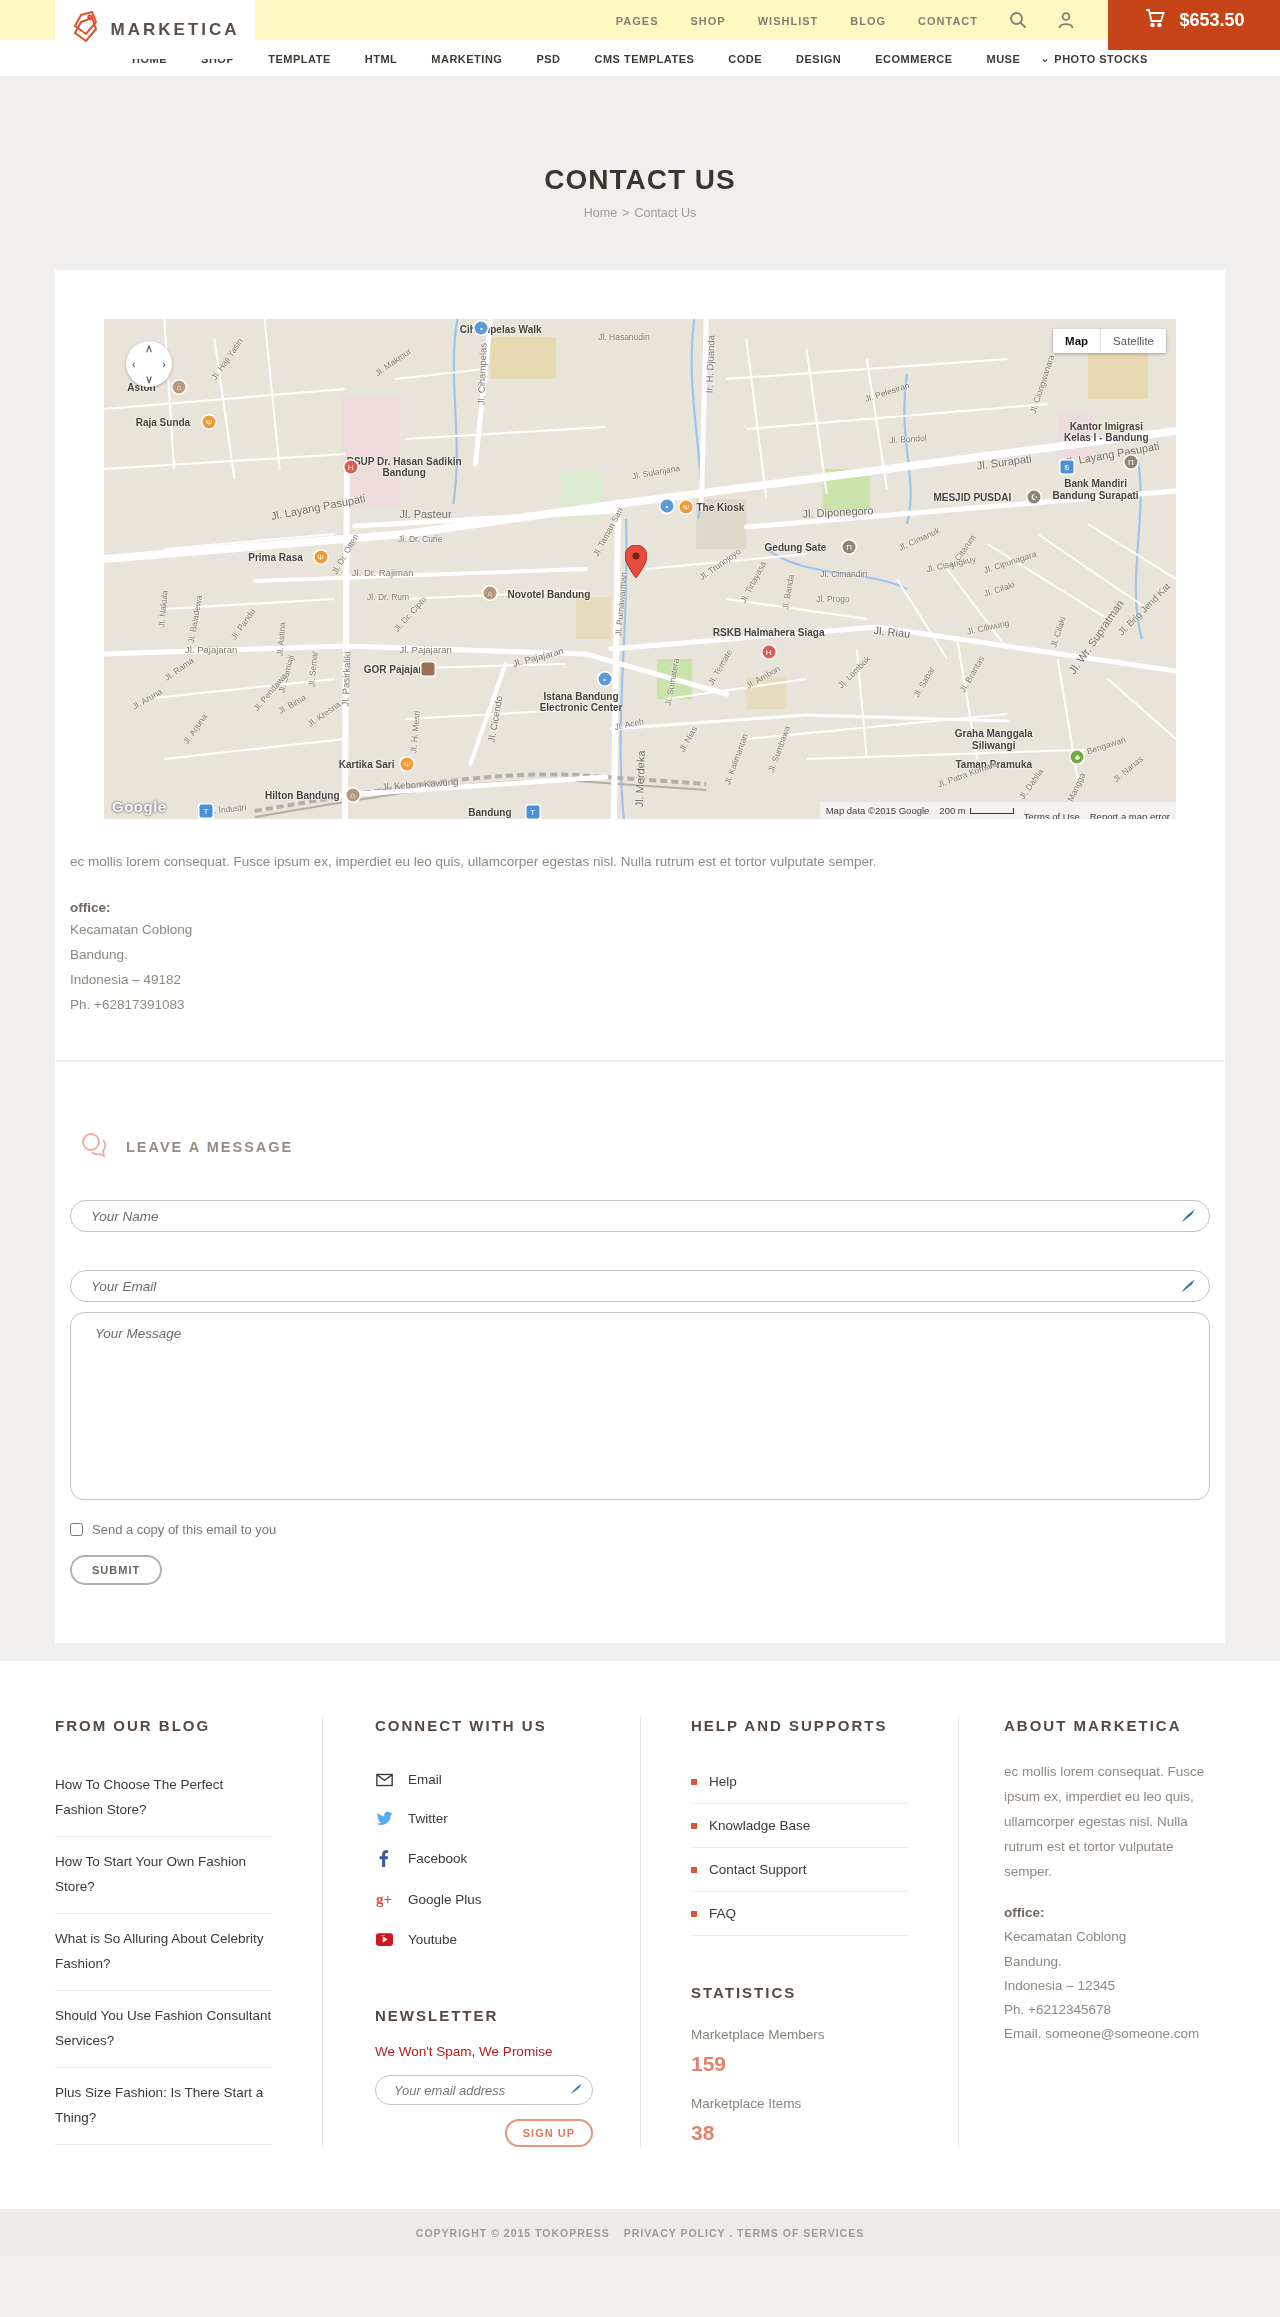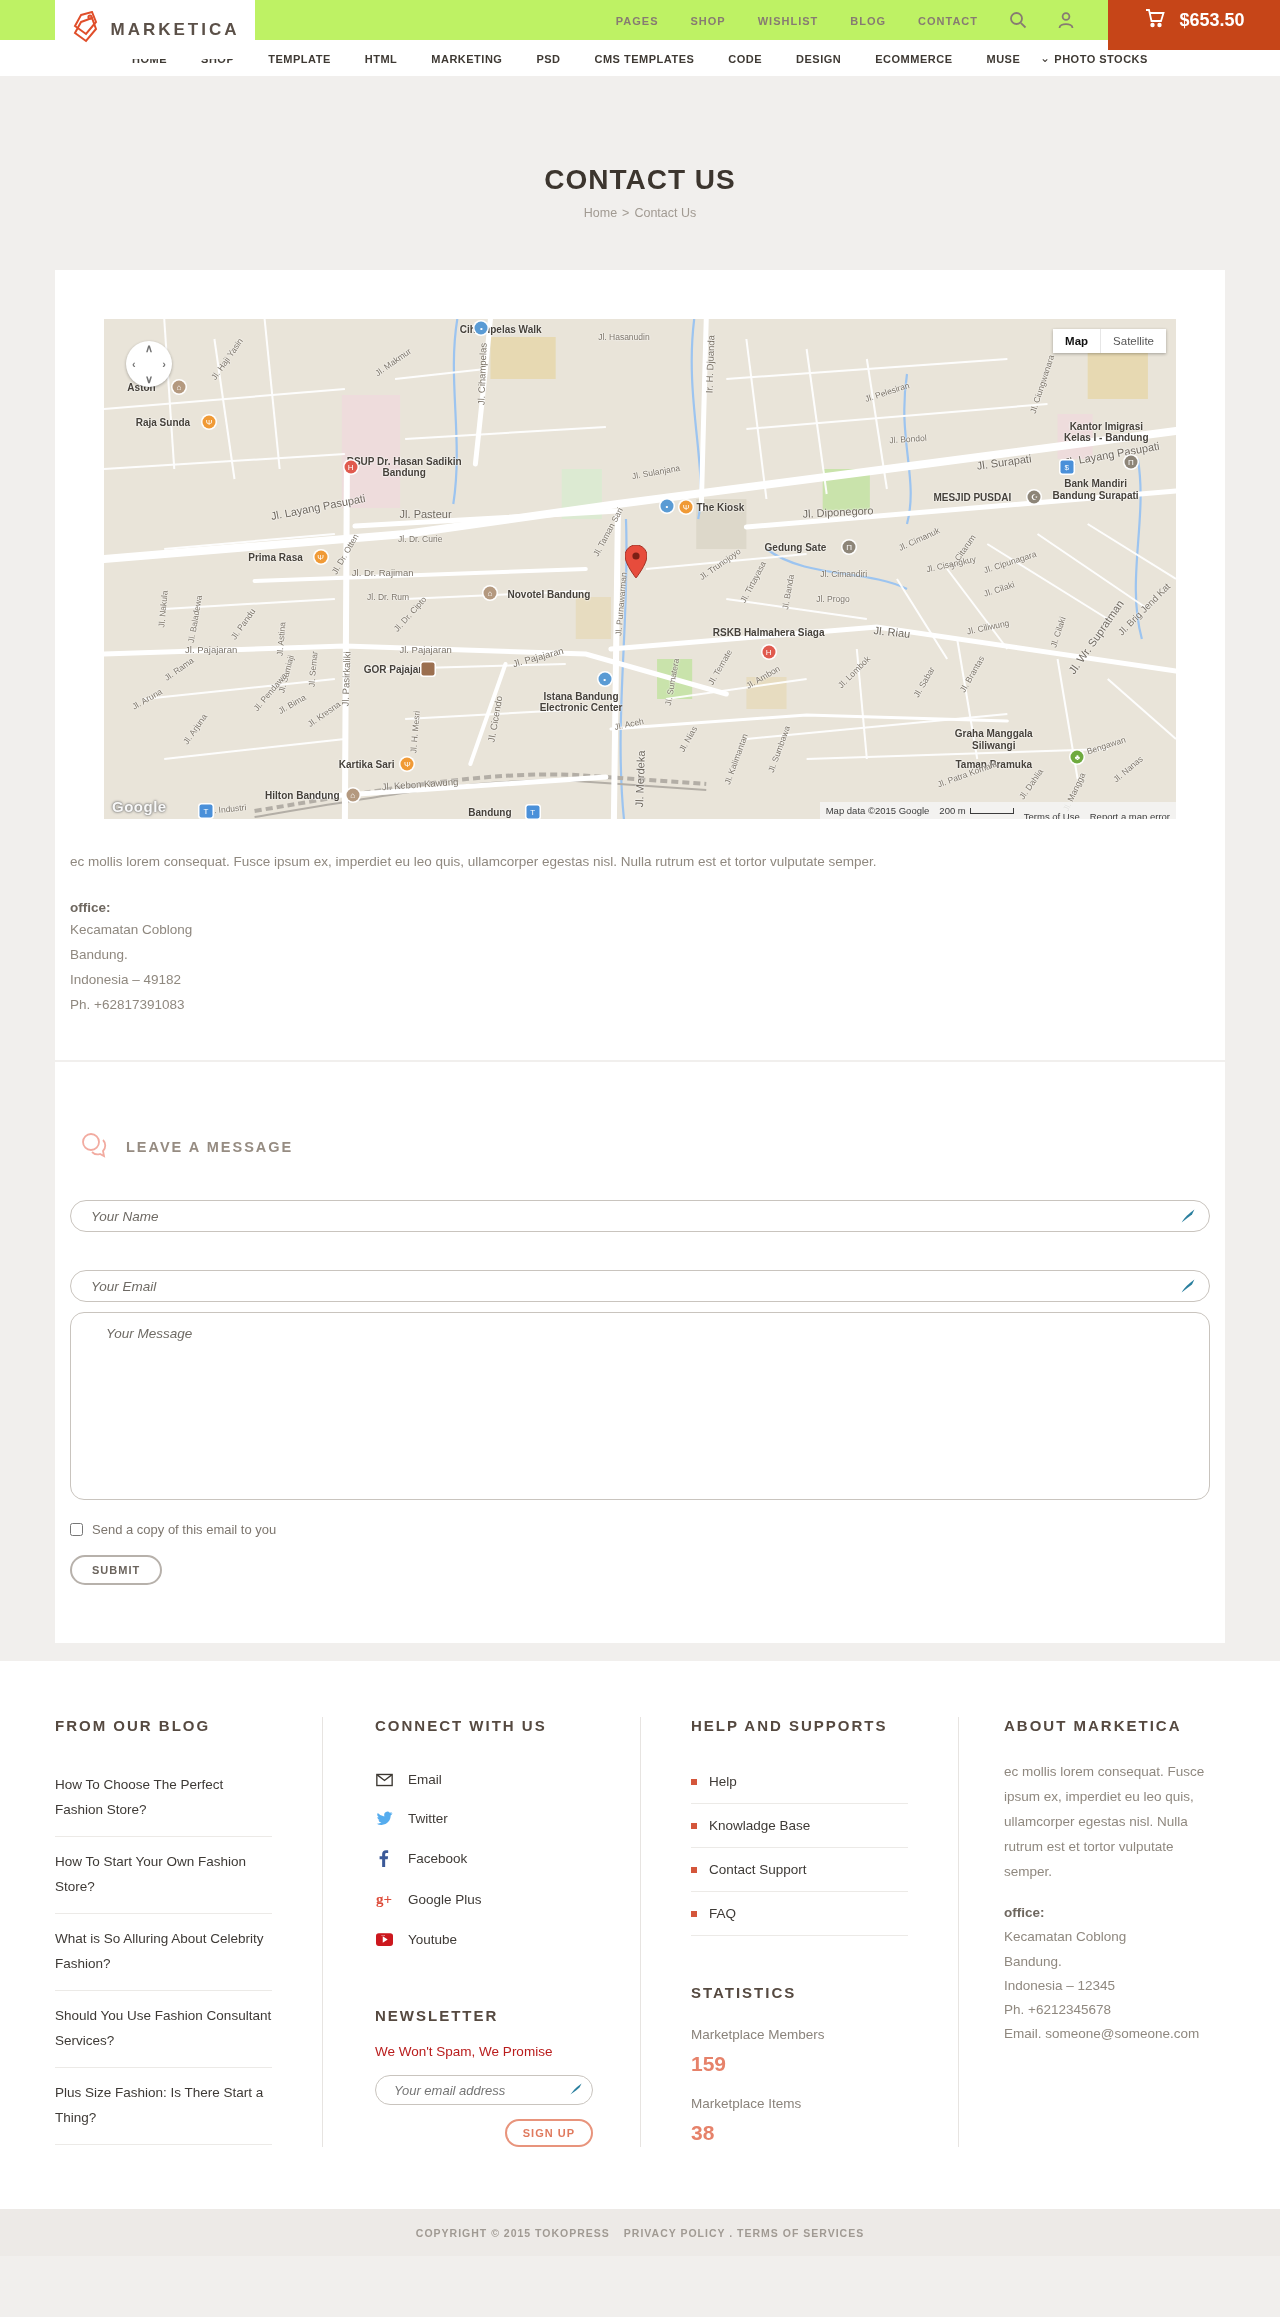--- a/index.html
+++ b/index.html
@@ -1,20 +1,20 @@
 <!DOCTYPE html>
 <html><head>
 <meta charset="utf-8">
 <style>
   * { margin:0; padding:0; box-sizing:border-box; }
   html,body { background:#f1efed; font-family:"Liberation Sans",sans-serif; color:#3f3a35; }
   .ctr { width:1280px; margin:0 auto; position:relative; }
 
   
-  .topbar { height:40px; background:#bef264; position:relative; z-index:30;padding-left:40px; }
+  .topbar { height:40px; background:#fef9c3; position:relative; z-index:30;padding-left:40px; }
   .logo-box { position:absolute; left:55px; top:0; width:200px; height:59px; background:#fff; display:flex; align-items:center; justify-content:center; gap:10px; cursor:pointer; }
   .logo-txt { font-size:17px; font-weight:bold; letter-spacing:3px; color:#5b5048; }
   .top-right { position:absolute; right:0; top:0; height:40px; display:flex; align-items:center; }
   .topnav { display:flex; list-style:none; }
   .topnav li { margin:0 16px; }
   .topnav li span { font-size:11px; font-weight:bold; letter-spacing:1px; color:#877b72; cursor:pointer; }
   .hicon { color:#877b72; margin:0 14px; cursor:pointer; display:flex; align-items:center; }
   .cart-btn { width:172px; height:59px; background:#c64518; color:#fff; display:flex; align-items:center; justify-content:center; gap:12px; margin-left:18px; cursor:pointer; }
   .cart-total { font-size:18px; font-weight:bold; }
 
@@ -69,21 +69,21 @@
   .office-label { margin-top:24px; font-weight:bold; color:#6e675f; }
   .office-lines div { line-height:1.85; }
 
   
   .lm-head { display:flex; align-items:center; gap:16px; padding-left:10px; }
   .lm-title { font-size:14.5px; font-weight:bold; letter-spacing:2px; color:#968c82; }
   .field { position:relative; margin-top:38px; }
   .field:first-of-type { margin-top:50px; }
   .tin { width:100%; height:32px; border:1px solid #c9c4be; border-radius:17px; padding:0 40px 0 20px; font-size:13.5px; font-style:italic; color:#6e6a64; background:#fff; outline:none; font-family:"Liberation Sans",sans-serif; }
   .tin::placeholder,.tarea::placeholder { color:#6e6a64; opacity:1; }
-  .tarea { width:100%; height:188px; border:1px solid #c9c4be; border-radius:14px; padding:13px 35px; font-size:13.5px; font-style:italic; color:#6e6a64; resize:none; outline:none; margin-top:10px; font-family:"Liberation Sans",sans-serif; }
+  .tarea { width:100%; height:188px; border:1px solid #c9c4be; border-radius:14px; padding:13px 24px; font-size:13.5px; font-style:italic; color:#6e6a64; resize:none; outline:none; margin-top:10px; font-family:"Liberation Sans",sans-serif; }
   .pen { position:absolute; right:14px; top:8px; }
   .cb-row { margin-top:18px; display:flex; align-items:center; gap:9px; font-size:13px; color:#7d766e; }
   .cb-row input { width:13px; height:13px; }
   .submit-btn { margin-top:18px; background:#fff; border:2px solid #b7b1ab; border-radius:16px; padding:7px 20px; font-size:11px; font-weight:bold; letter-spacing:1px; color:#6b645d; cursor:pointer; font-family:"Liberation Sans",sans-serif; }
 
   
   .footer { margin-top:18px; background:#fff; }
   .fcols { display:grid; grid-template-columns:322px 318px 318px 322px; padding:56px 0 62px; }
   .fcol { padding:0 50px 0 55px; }
   .fcol + .fcol { border-left:1px solid #e7e4e1; }

